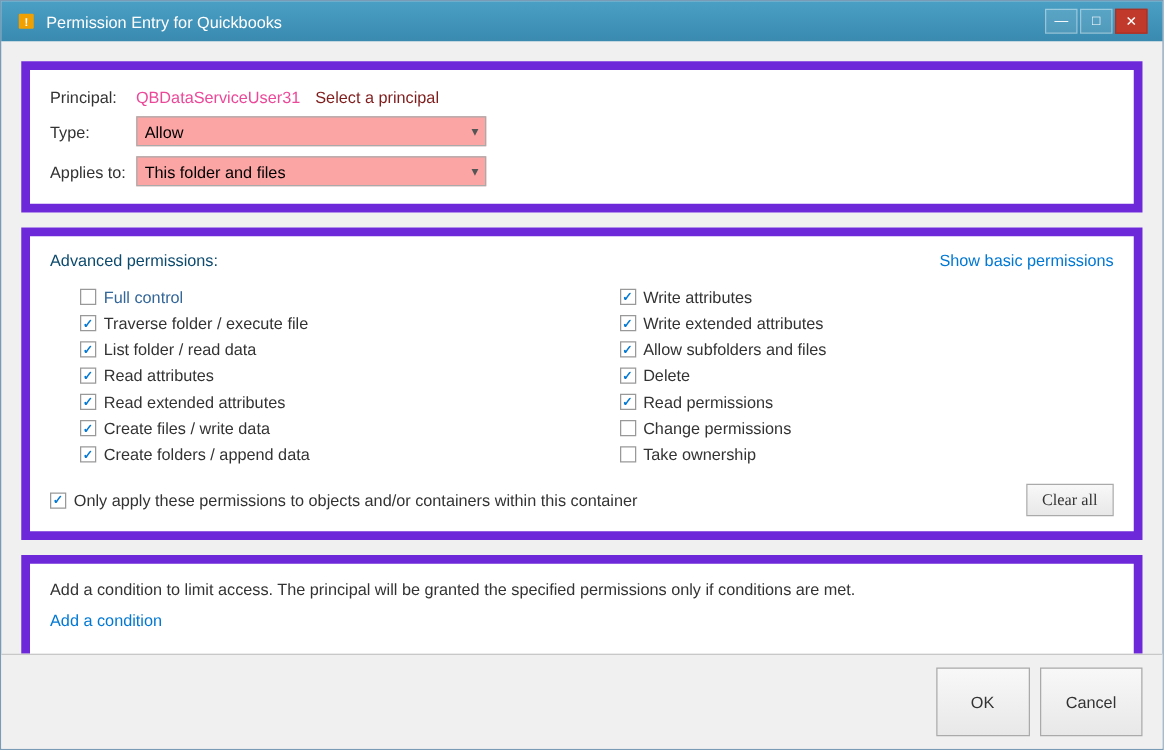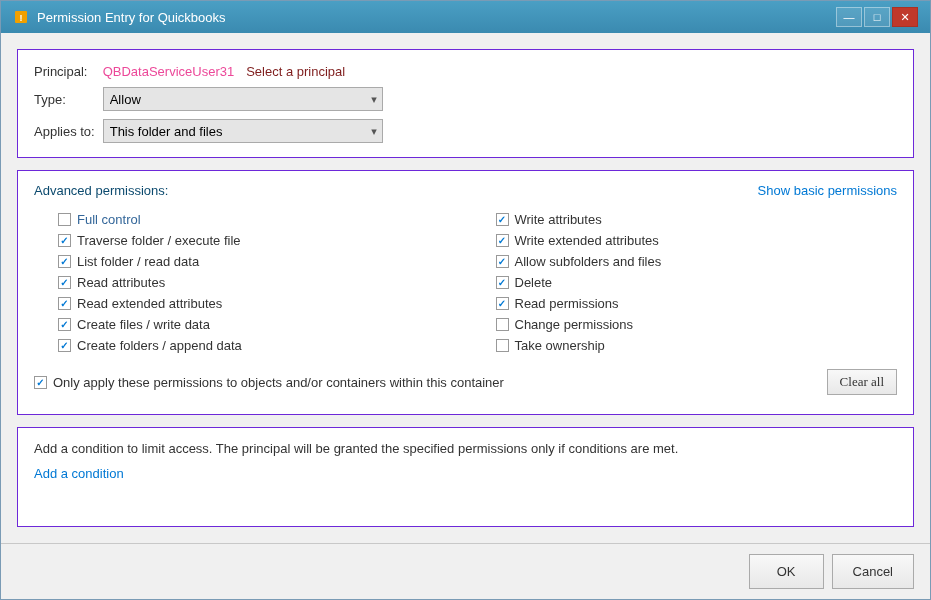--- a/index.html
+++ b/index.html
@@ -72,21 +72,21 @@
       flex: 1;
       padding: 16px;
       display: flex;
       flex-direction: column;
       gap: 12px;
       overflow: hidden;
     }
 
     .section {
       background: white;
-      border: 1px solid #6d28d9;
+      border: 7px solid #6d28d9;
       padding: 14px 16px;
     }
 
     .principal-section {
       display: grid;
       grid-template-columns: auto 1fr;
       gap: 8px 8px;
       align-items: center;
     }
     .label-cell {
@@ -106,21 +106,21 @@
     .select-principal-link {
       color: #7f1d1d;
       text-decoration: none;
       cursor: pointer;
     }
 
     .dropdown {
       width: 280px;
       height: 24px;
       border: 1px solid #aaa;
-      background: #e5e5e5;
+      background: #fca5a5;
       padding: 2px 6px;
       appearance: none;
       -webkit-appearance: none;
       cursor: pointer;
       font-size: 13px;
       font-family: inherit;
       position: relative;
     }
     .dropdown-wrapper {
       position: relative;
@@ -241,21 +241,21 @@
 
     .dialog-footer {
       padding: 10px 16px;
       display: flex;
       justify-content: flex-end;
       gap: 8px;
       border-top: 1px solid #c8c8c8;
       background: #f0f0f0;
     }
     .footer-btn {
-      padding: 9px 20px;
+      padding: 19px 20px;
       background: linear-gradient(to bottom, #f8f8f8, #e8e8e8);
       border: 1px solid #aaa;
       cursor: pointer;
       font-size: 13px;
       font-family: inherit;
       color: #333;
       min-width: 75px;
     }
     .footer-btn.ok {
       background: linear-gradient(to bottom, #f8f8f8, #e8e8e8);

